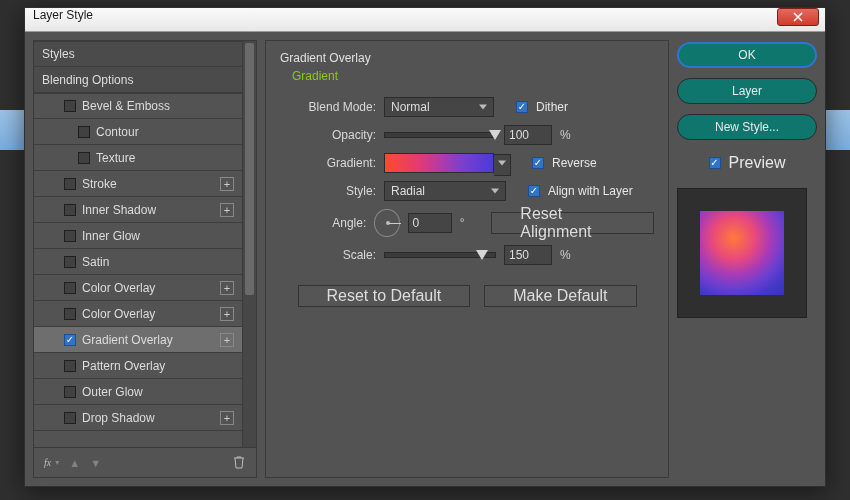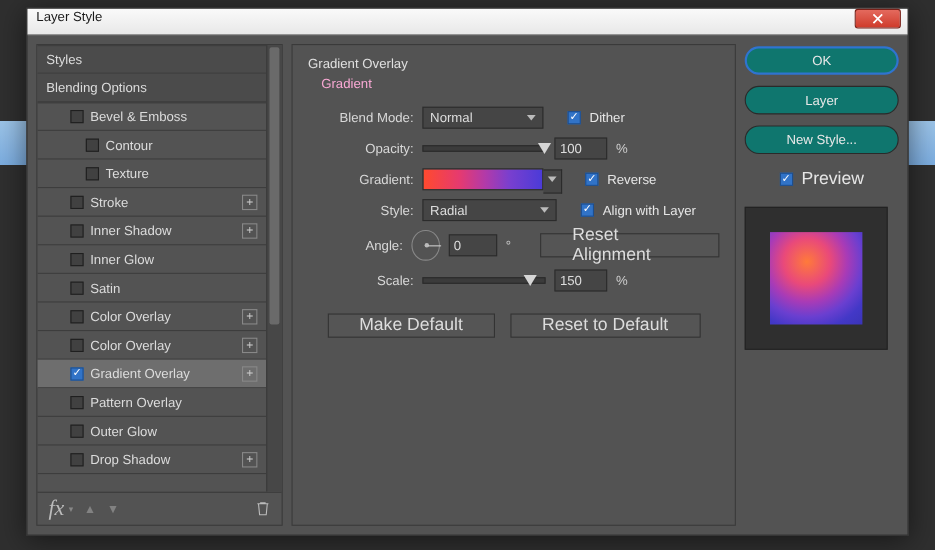--- a/index.html
+++ b/index.html
@@ -39,27 +39,27 @@
   .chk.on { background:#3173c7; border-color:#1d4e8e; }
   .chk.on::after { content:"✓"; font-size:10px; color:#fff; line-height:1; }
   .row .lbl { flex:1; white-space:nowrap; overflow:hidden; text-overflow:ellipsis; }
   .plus { margin-left:auto; width:14px; height:14px; border:1px solid #888; display:flex; align-items:center; justify-content:center; font-size:11px; color:#ccc; }
   .scrollbar { position:absolute; right:0; top:0; bottom:0; width:14px; background:#474747; border-left:1px solid #3a3a3a;}
   .scrollbar .thumb { position:absolute; left:2px; right:2px; top:2px; height:62%; background:#6a6a6a; border-radius:2px; }
   .styles-footer {
     height:30px; border-top:1px solid #3a3a3a; display:flex; align-items:center; gap:10px; padding:0 10px; font-size:13px; color:#bcbcbc;
   }
   .styles-footer .trash { margin-left:auto; }
-  .fx { font-style:italic; font-family:Georgia,serif; font-size:20px; }
+  .fx { font-style:italic; font-family:Georgia,serif; font-size:10px; }
   .arrow-up, .arrow-down { font-size:11px; opacity:.45; }
   .trash svg { display:block; }
   
   .center { flex:1; border:1px solid #3a3a3a; padding:10px 14px; font-size:12px; }
   .group-title { font-size:12px; color:#e0e0e0; margin-bottom:4px; }
-  .sub-title { margin-left:12px; color:#f9a8d4; margin-bottom:10px; }
+  .sub-title { margin-left:12px; color:#84cc16; margin-bottom:10px; }
   .form-row { display:flex; align-items:center; height:28px; gap:8px; }
   .form-row .label { width:96px; text-align:right; color:#d8d8d8; }
   .select { position:relative; width:110px; height:20px; background:#454545; border:1px solid #2b2b2b; display:flex; align-items:center; padding:0 18px 0 6px; color:#ddd; }
   .select::after { content:""; position:absolute; right:6px; top:50%; width:0;height:0;border-left:4px solid transparent;border-right:4px solid transparent;border-top:5px solid #bbb; transform:translateY(-50%);}
   .slider { position:relative; width:112px; height:6px; background:#3b3b3b; border:1px solid #2a2a2a; }
   .slider .knob { position:absolute; top:-3px; width:0;height:0;border-left:6px solid transparent;border-right:6px solid transparent;border-top:10px solid #d6d6d6; transform:translateX(-50%);}
   .numbox { width:48px; height:20px; background:#454545; border:1px solid #2b2b2b; color:#ddd; display:flex; align-items:center; padding:0 4px; justify-content:flex-start;}
   .unit { color:#ccc; }
   .swatch { width:110px; height:20px; border:1px solid #2b2b2b; position:relative;
     background: linear-gradient(90deg,#ff4a2e 0%, #e63a6f 30%, #b23aa9 52%, #7a3fce 72%, #4b3bd8 100%);
@@ -250,24 +250,24 @@
             <div class="knob" style="left:88%"></div>
           </div>
         <div class="numbox">
             <span>150</span>
           </div>
         <span class="unit">%</span>
       </div>
 
       <div class="btnrow">
         <div class="btn-flat">
+            <span>Reset to Default</span>
+          </div>
+        <div class="btn-flat">
             <span>Make Default</span>
-          </div>
-        <div class="btn-flat">
-            <span>Reset to Default</span>
           </div>
       </div>
     </div>
 
     <div class="right">
       <div class="pill primary">
           <span>OK</span>
         </div>
       <div class="pill">
           <span>Layer</span>

